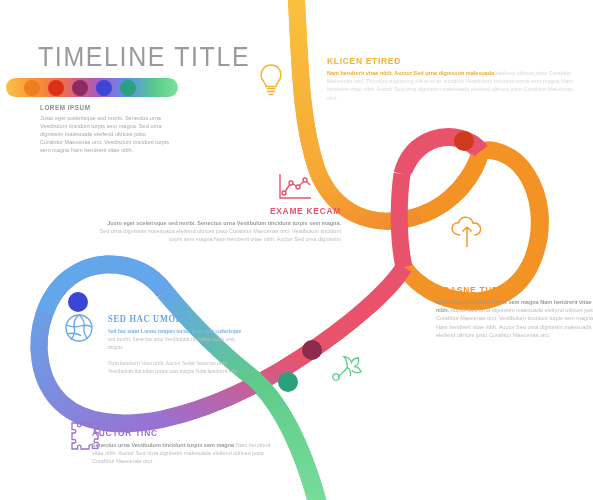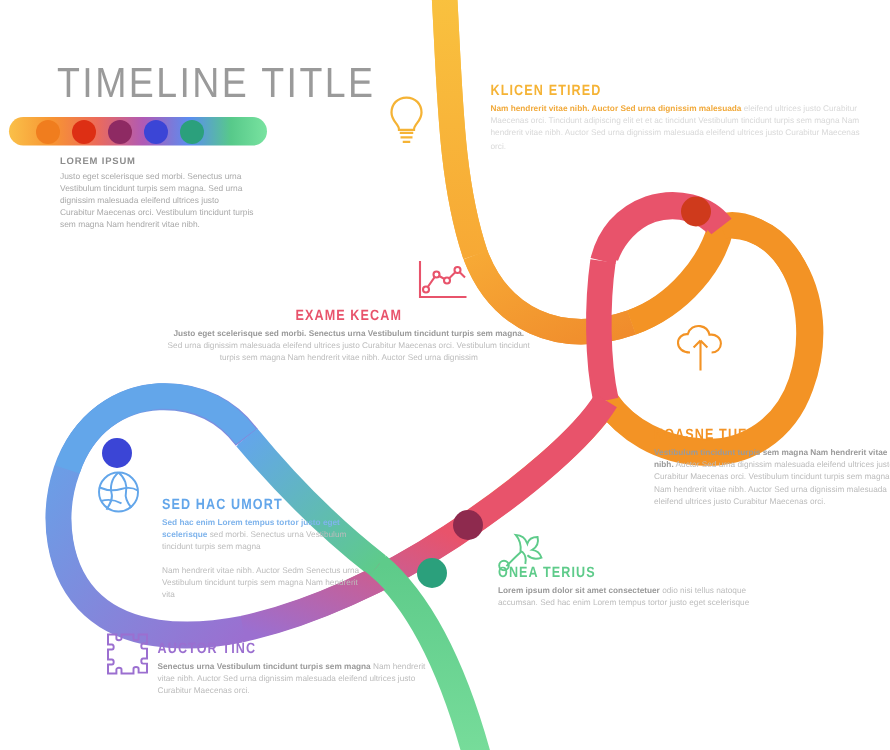--- a/index.html
+++ b/index.html
@@ -189,21 +189,21 @@
   <div class="ico" style="left:277px;top:173px;">
     <svg width="36" height="30" viewBox="0 0 36 30" fill="none" stroke="#e8536b" stroke-width="1.4">
       <path d="M3 1 V25 H34"></path>
       <path d="M7 20 L14 10 L21 14 L28 7 L33 12"></path>
       <circle cx="7" cy="20" r="2" fill="#fff"></circle>
       <circle cx="14" cy="10" r="2" fill="#fff"></circle>
       <circle cx="21" cy="14" r="2" fill="#fff"></circle>
       <circle cx="28" cy="7" r="2" fill="#fff"></circle>
     </svg>
   </div>
-  <div class="block ar" style="left:110px;top:206px;width:245px;text-align:center;">
+  <div class="block ar" style="left:96px;top:206px;width:245px;">
     <div class="bh c-red r">EXAME KECAM</div>
     <p class="bp p-red">
       <b>Justo eget scelerisque sed morbi. Senectus urna Vestibulum tincidunt turpis sem magna.</b>
       <span>Sed urna dignissim malesuada eleifend ultrices justo Curabitur Maecenas orci. Vestibulum tincidunt turpis sem magna Nam hendrerit vitae nibh. Auctor Sed urna dignissim</span>
     </p>
   </div>
 
   <div class="ico" style="left:450px;top:216px;">
     <svg width="38" height="34" viewBox="0 0 38 34" fill="none" stroke="#f39325" stroke-width="1.4">
       <path d="M10 19 C5 19 2 16 2 12.5 2 9 5 6.5 8.5 6.8 9.5 3 13 0.8 16.8 1.4 20 1.9 22.4 4.3 23 7.2 c4 -0.8 7.6 2 7.6 5.8 C30.6 16.4 27.8 19 24.4 19"></path>
@@ -220,53 +220,46 @@
 
   <div class="ico" style="left:64px;top:313px;">
     <svg width="30" height="30" viewBox="0 0 30 30" fill="none" stroke="#63a6ea" stroke-width="1.3">
       <circle cx="15" cy="15" r="13"></circle>
       <path d="M15 2 C10 6 9.4 12 10.4 16 11.4 20 9 23.4 7 26.8"></path>
       <path d="M15 2 C19.4 5.6 21 11 20 15 c-1 4 1.4 7.8 3.6 10.6"></path>
       <path d="M2.4 12 C7 14 12 14.4 16.8 13 21 11.8 25 12.2 27.8 14"></path>
       <path d="M3.4 21 C8 19.6 13 20.4 17 22.6"></path>
     </svg>
   </div>
-  <div class="block" style="left:108px;top:332px;width:140px;">
+  <div class="block" style="left:108px;top:315px;width:140px;font-family:Liberation Serif, serif;">
     <div class="bh c-blue">SED HAC UMORT</div>
     <p class="bp p-blue">
       <b>Sed hac enim Lorem tempus tortor justo eget scelerisque</b>
       <span>sed morbi. Senectus urna Vestibulum tincidunt turpis sem magna</span>
     </p>
     <p class="bp sp">Nam hendrerit vitae nibh. Auctor Sedm Senectus urna Vestibulum tincidunt turpis sem magna Nam hendrerit vita</p>
   </div>
 
   <div class="ico" style="left:70px;top:421px;">
     <svg width="30" height="30" viewBox="0 0 30 30" fill="none" stroke="#9b6fd0" stroke-width="1.3">
       <path d="M11 2 h8 v2.6 c0 1.6 3.4 1.6 3.4 0 V2 h5.6 v6 h-2.6 c-1.6 0-1.6 3.4 0 3.4 H28 v6.6 h-2.6
                c-1.6 0-1.6 3.4 0 3.4 H28 v6 h-5.6 v-2.6 c0-1.6-3.4-1.6-3.4 0 V28 h-8 v-2.6
                c0-1.6-3.4-1.6-3.4 0 V28 H2 v-6 h2.6 c1.6 0 1.6-3.4 0-3.4 H2 V12 h2.6 c1.6 0 1.6-3.4 0-3.4 H2 V2 h5.6 v2.6 c0 1.6 3.4 1.6 3.4 0 z"></path>
     </svg>
   </div>
-  <div class="block" style="left:105px;top:428px;width:185px;">
+  <div class="block" style="left:92px;top:428px;width:185px;">
     <div class="bh c-purple">AUCTOR TINC</div>
     <p class="bp p-purple">
       <b>Senectus urna Vestibulum tincidunt turpis sem magna</b>
       <span>Nam hendrerit vitae nibh. Auctor Sed urna dignissim malesuada eleifend ultrices justo Curabitur Maecenas orci.</span>
     </p>
   </div>
 
   <div class="ico" style="left:332px;top:355px;">
     <svg width="30" height="26" viewBox="0 0 30 26" fill="none" stroke="#5ecb8a" stroke-width="1.3">
       <path d="M5.6 22.4 C9 19 12.4 15.6 16 12.4"></path>
       <circle cx="4" cy="22" r="3.2"></circle>
       <path d="M15 13 C15.6 8.6 14.4 4.6 11.8 1.6 c3.8 0.2 6.6 2.4 7.8 5.8 C20.4 4.6 23 3 26.4 3 c0.8 3.6-0.6 6.8-3.6 8.6 3 0.4 5.2 2.2 6.2 5.2-3.6 1.4-6.8 0.8-9.4-1.6"></path>
       <path d="M16 12.6 C18.2 14.8 19 17.8 18.2 21"></path>
     </svg>
   </div>
-  <div class="block" style="left:332px;top:377px;width:172px;">
-    <div class="bh c-green">ONEA TERIUS</div>
-    <p class="bp p-green">
-      <b>Lorem ipsum dolor sit amet consectetuer</b>
-      <span>odio nisi tellus natoque accumsan. Sed hac enim Lorem tempus tortor justo eget scelerisque</span>
-    </p>
-  </div>
 
 </div>
 
 </body></html>

